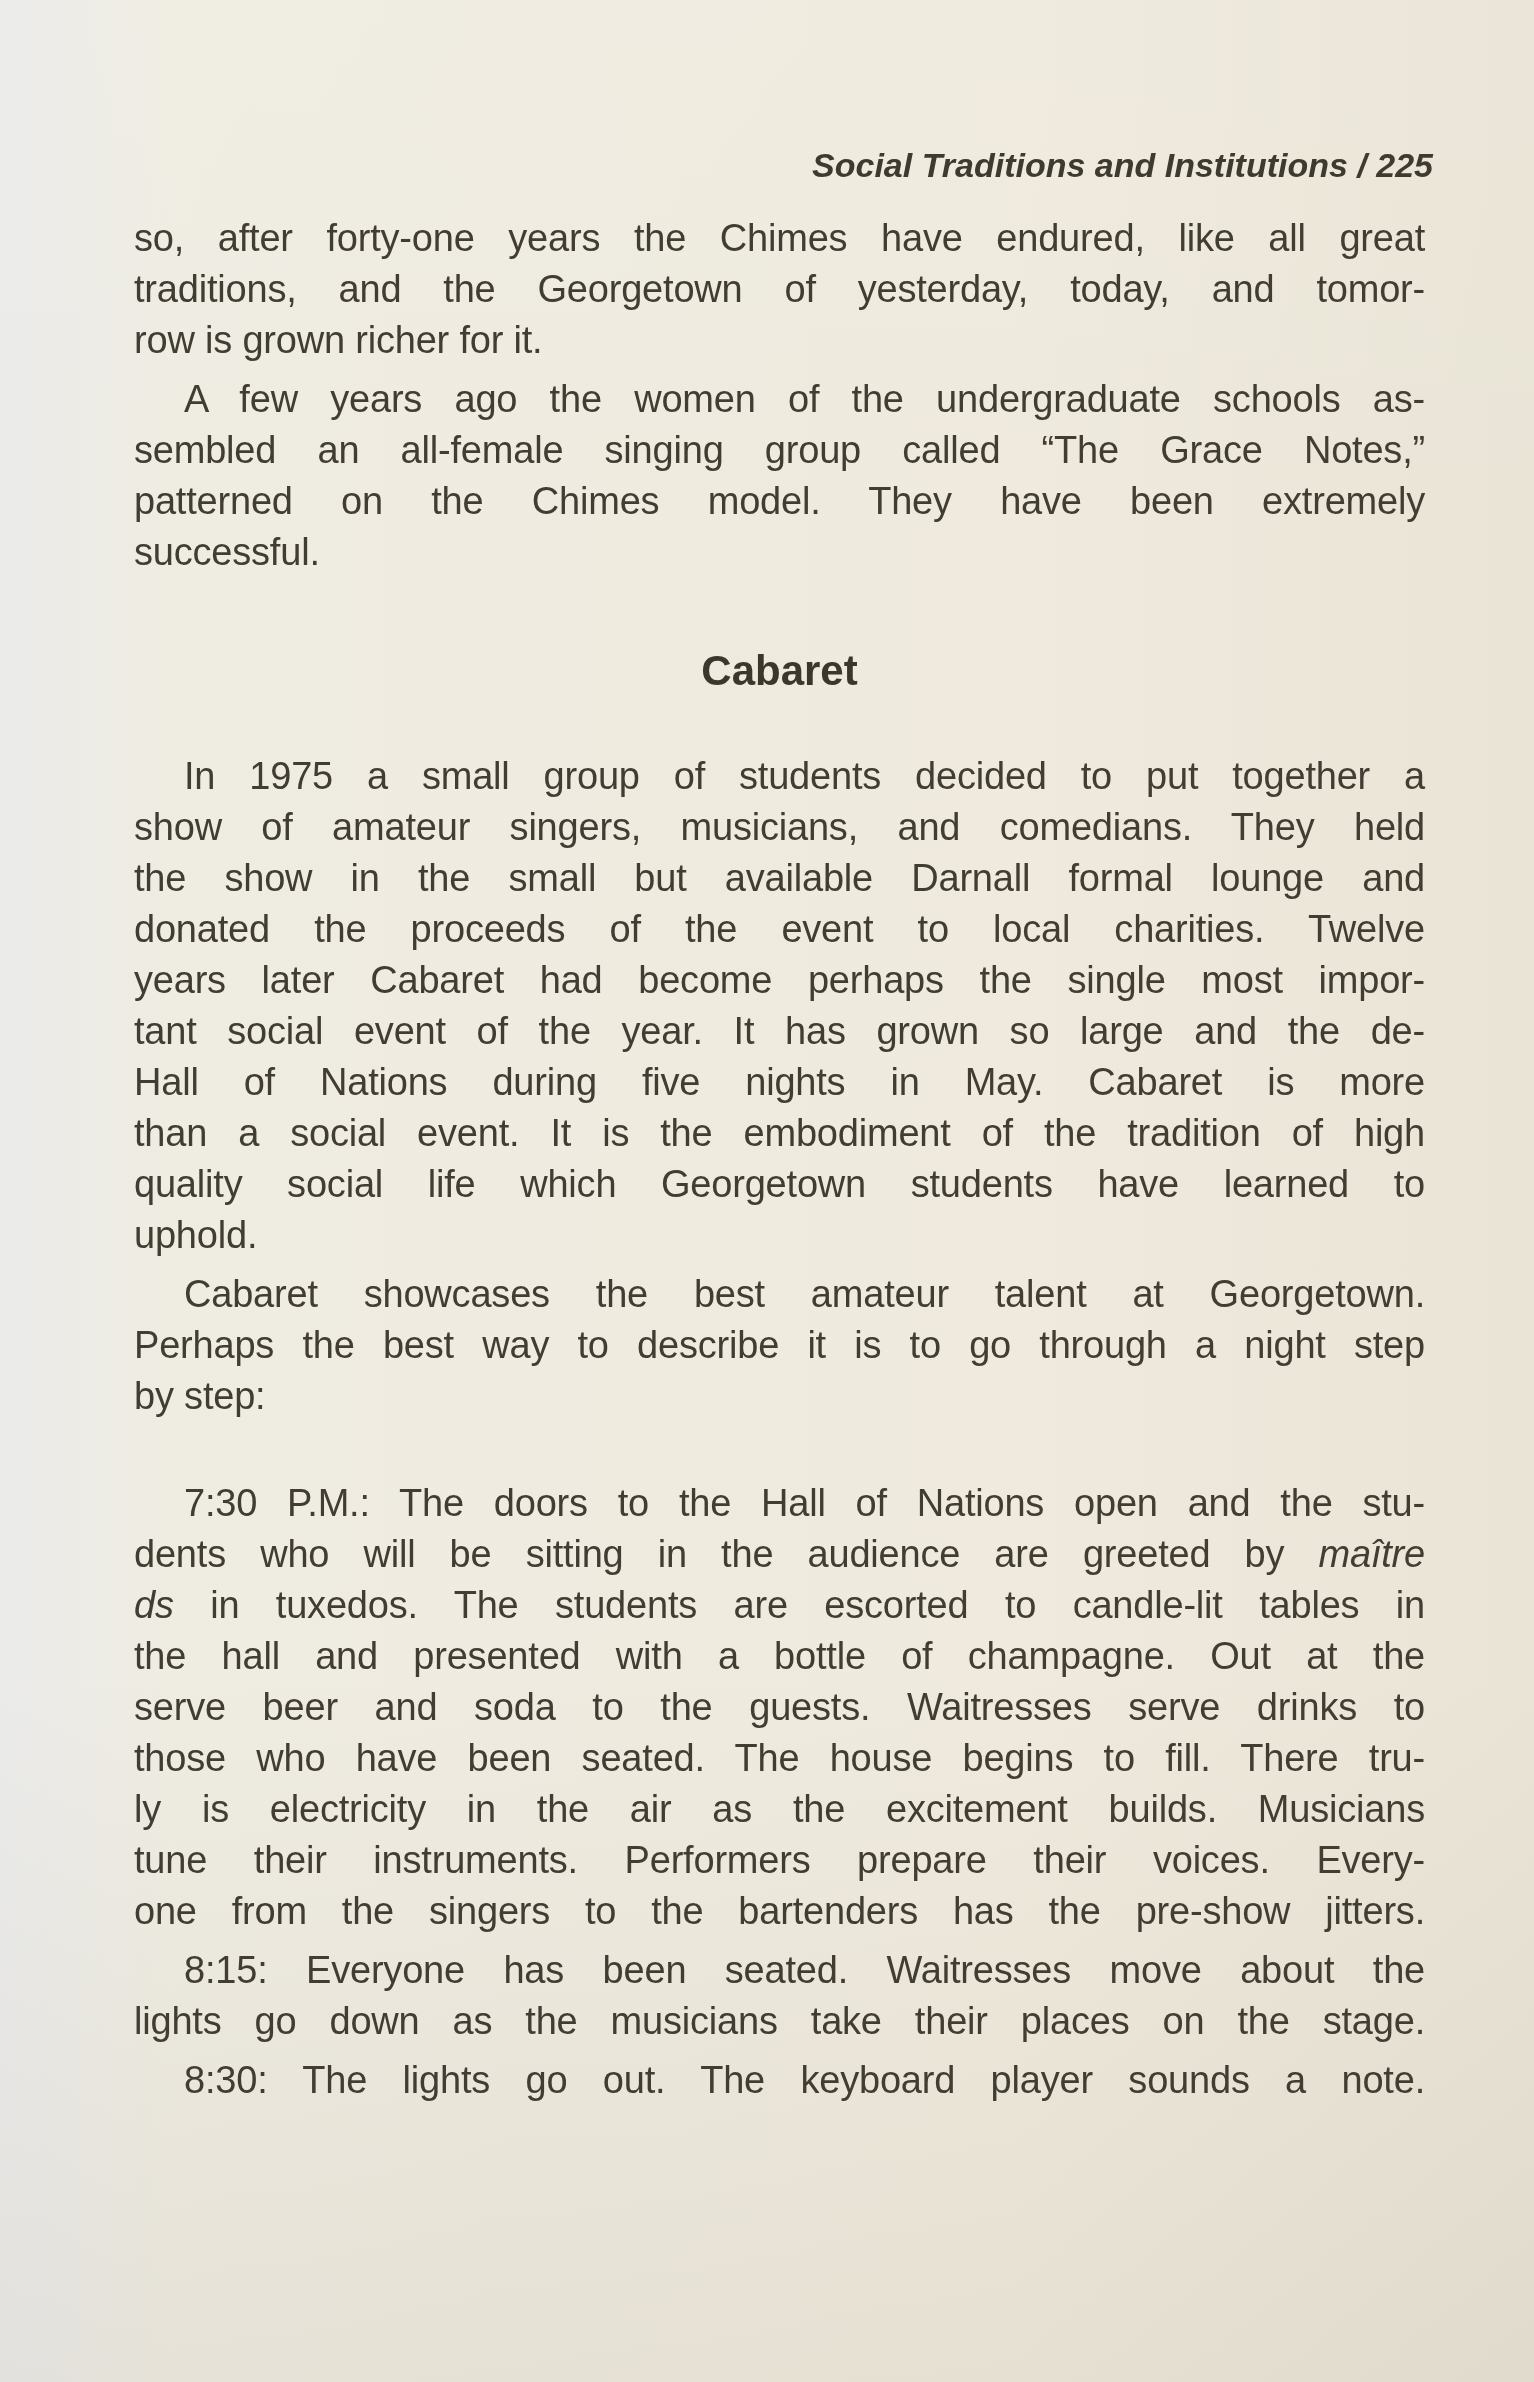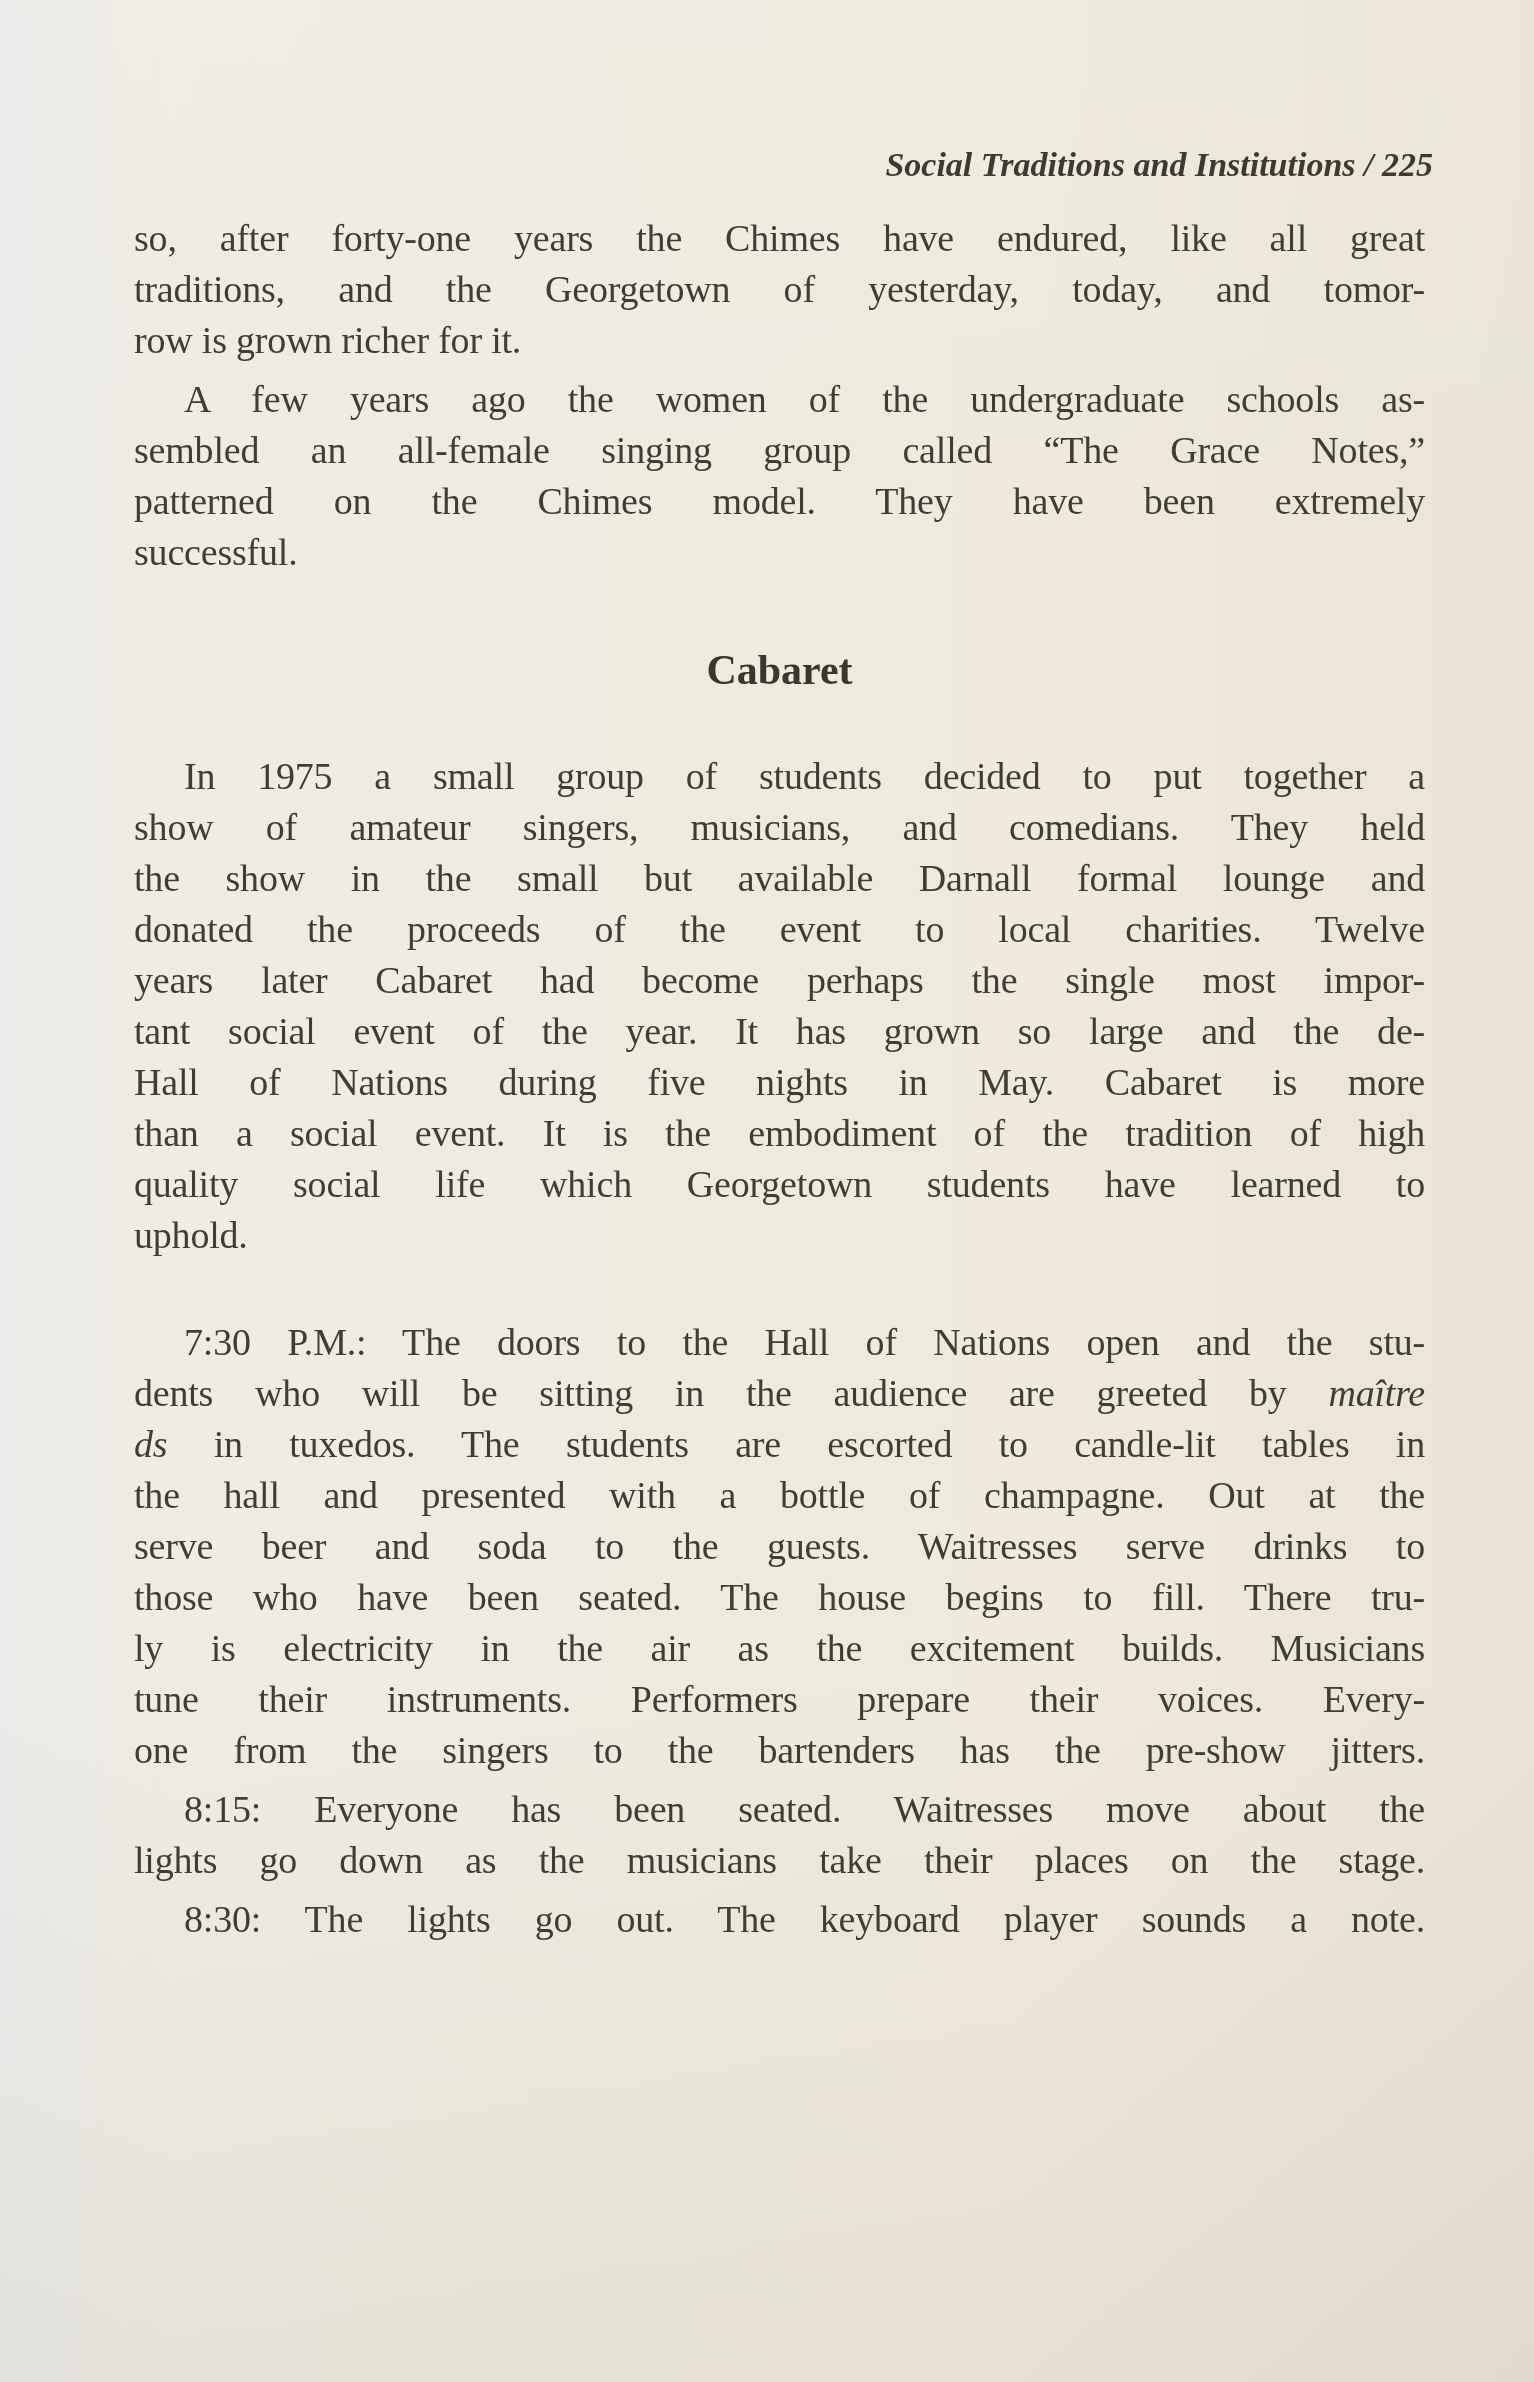--- a/index.html
+++ b/index.html
@@ -3,21 +3,21 @@
 <meta charset="utf-8">
 <style>
   html,body{margin:0;padding:0;background:#111;}
   .page{
     position:relative;
     width:1535px;height:2382px;
     overflow:hidden;
     background:
       linear-gradient(to bottom, rgba(255,255,255,0.05), rgba(0,0,0,0) 26%, rgba(0,0,0,0) 70%, rgba(110,95,70,0.07)),
       linear-gradient(to right, #ebebea 0px, #efece2 168px, #efeadd 66%, #e9e4d6 100%);
-    font-family:Liberation Serif, serif;
+    font-family:Liberation Sans, sans-serif;
     color:#423d33;
   }
   .col{
     position:absolute;
     left:126px;top:145px;width:1307px;
   }
   .running-header{
     font-style:italic;
     font-weight:bold;
     font-size:34px;
@@ -72,20 +72,25 @@
           <div class="line"><span>show of amateur singers, musicians, and comedians. They held</span></div>
           <div class="line"><span>the show in the small but available Darnall formal lounge and</span></div>
           <div class="line"><span>donated the proceeds of the event to local charities. Twelve</span></div>
           <div class="line"><span>years later Cabaret had become perhaps the single most impor-</span></div>
           <div class="line"><span>tant social event of the year. It has grown so large and the de-</span></div>
           <div class="line"><span>Hall of Nations during five nights in May. Cabaret is more</span></div>
           <div class="line"><span>than a social event. It is the embodiment of the tradition of high</span></div>
           <div class="line"><span>quality social life which Georgetown students have learned to</span></div>
           <div class="line endline"><span>uphold.</span></div>
         </div>
+        <div class="para indent">
+          <div class="line"><span>Cabaret showcases the best amateur talent at Georgetown.</span></div>
+          <div class="line"><span>Perhaps the best way to describe it is to go through a night step</span></div>
+          <div class="line endline"><span>by step:</span></div>
+        </div>
         <div class="para indent gap">
           <div class="line"><span>7:30 P.M.: The doors to the Hall of Nations open and the stu-</span></div>
           <div class="line"><span>dents who will be sitting in the audience are greeted by </span><span class="em">maître</span></div>
           <div class="line"><span class="em">ds</span><span> in tuxedos. The students are escorted to candle-lit tables in</span></div>
           <div class="line"><span>the hall and presented with a bottle of champagne. Out at the</span></div>
           <div class="line"><span>serve beer and soda to the guests. Waitresses serve drinks to</span></div>
           <div class="line"><span>those who have been seated. The house begins to fill. There tru-</span></div>
           <div class="line"><span>ly is electricity in the air as the excitement builds. Musicians</span></div>
           <div class="line"><span>tune their instruments. Performers prepare their voices. Every-</span></div>
           <div class="line"><span>one from the singers to the bartenders has the pre-show jitters.</span></div>

